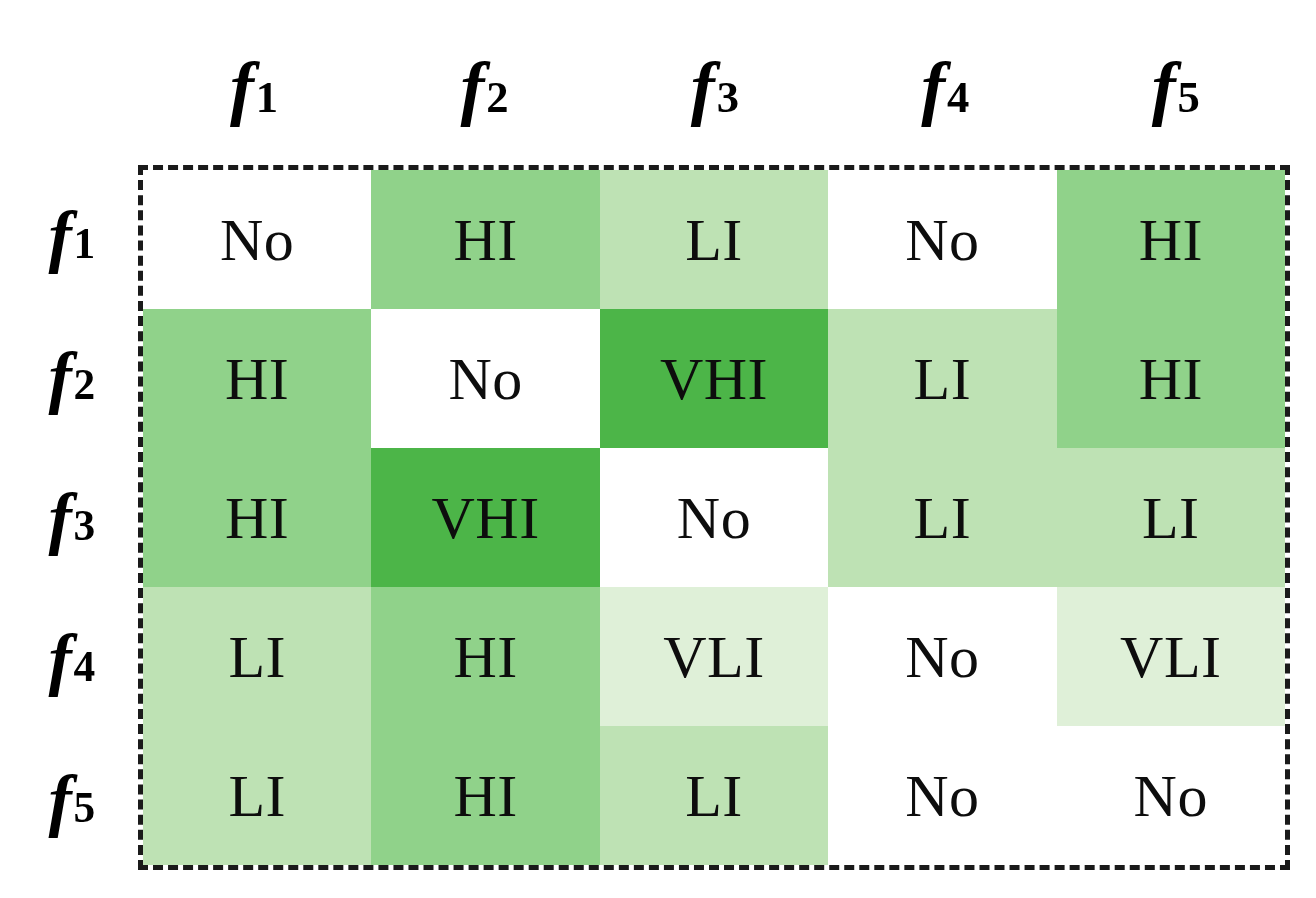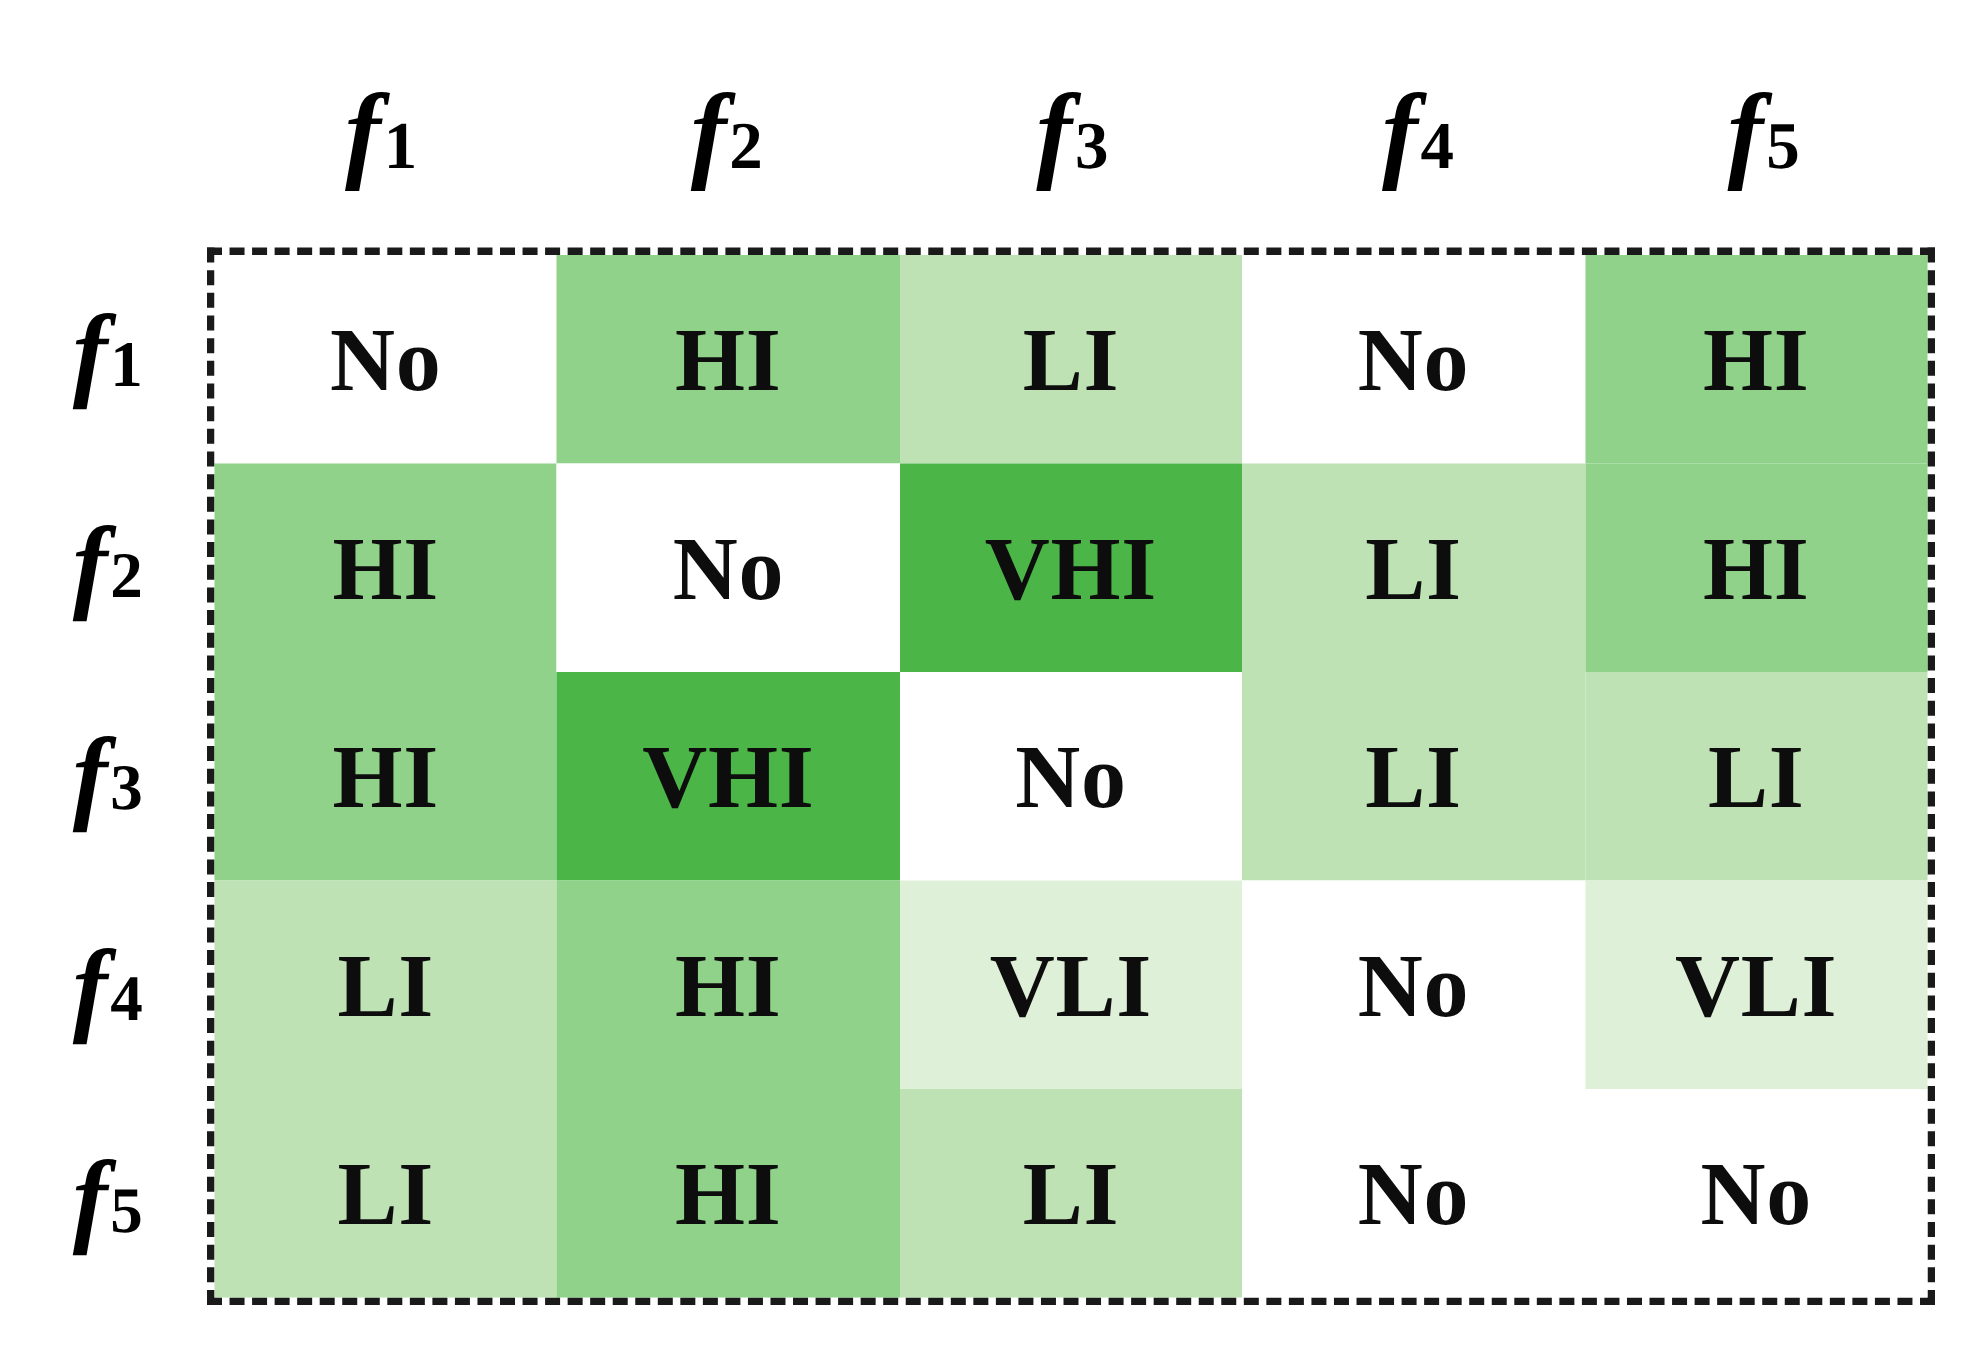--- a/index.html
+++ b/index.html
@@ -110,21 +110,21 @@
     background: #ffffff;
   }
   .matrix-cell {
     display: flex;
     align-items: center;
     justify-content: center;
     font-size: 60px;
     line-height: 1;
     color: #0d0d0d;
     font-family: "Liberation Serif", "DejaVu Serif", serif;
-    font-weight: bold;
+    font-weight: normal;
     user-select: none;
     letter-spacing: 0.5px;
   }
 </style>
 </head>
 <body>
 
 <div id="matrix-figure">
 
   <div id="column-header-row">

